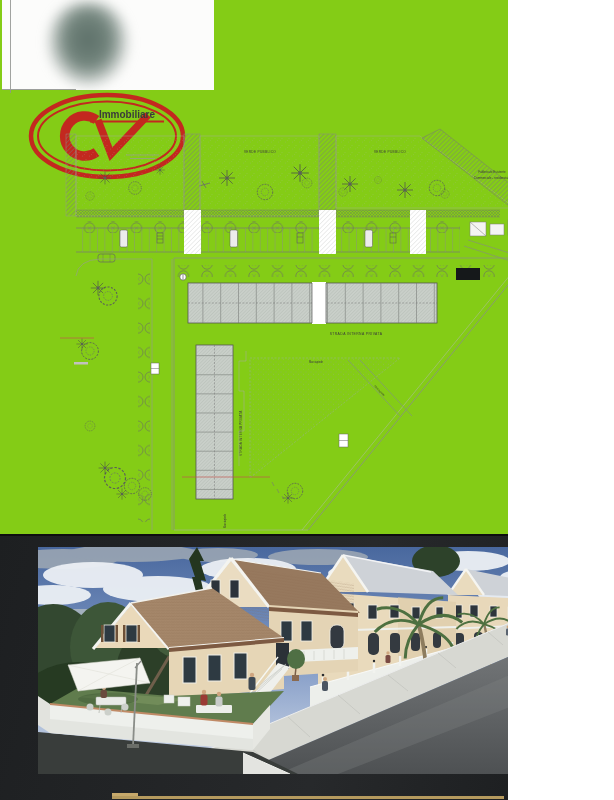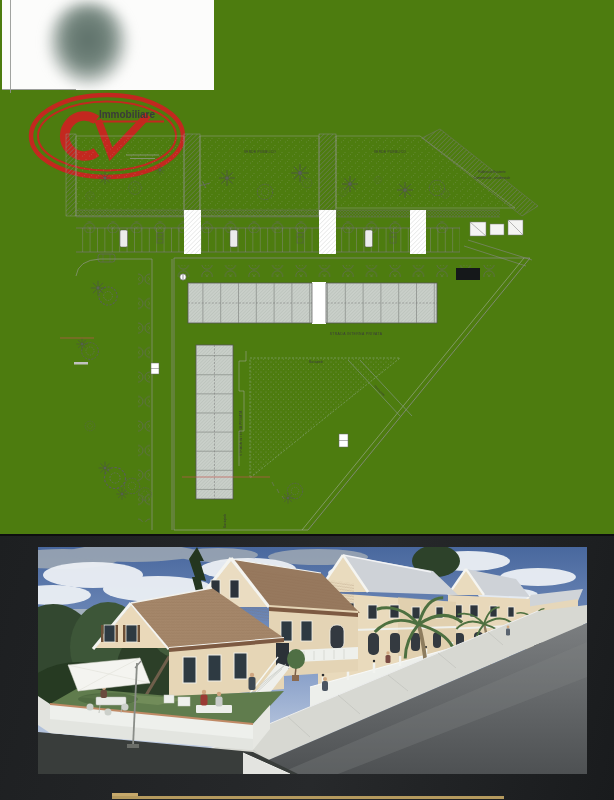--- a/index.html
+++ b/index.html
@@ -1,17 +1,17 @@
 <!DOCTYPE html>
 <html><head>
 <meta charset="utf-8">
 <style>
   html,body{margin:0;padding:0;}
   body{width:614px;height:800px;background:#fff;}
-  .page{position:relative;width:614px;height:800px;background:#4d7c0f;overflow:hidden;
+  .page{position:relative;width:508px;height:800px;background:#84cc16;overflow:hidden;
         font-family:"Liberation Sans",sans-serif;}
   .corner-card{position:absolute;left:2px;top:0;width:212px;height:90px;background:#fcfcfb;}
   .corner-card .edge-v{position:absolute;left:8px;top:0;width:1px;height:93px;background:#90938f;opacity:.85;}
   .corner-card .edge-h{position:absolute;left:0;top:89px;width:74px;height:1px;background:#9c9e9b;}
   .blob{position:absolute;left:46px;top:2px;width:80px;height:84px;border-radius:46% 46% 50% 50%;
         background:radial-gradient(ellipse at 50% 45%, #5c6f68 0%, #74867e 40%, rgba(150,160,155,.35) 68%, rgba(255,255,255,0) 100%);
         filter:blur(6px);}
   .logo{position:absolute;left:26px;top:92px;width:162px;height:88px;}
   .small-mark{position:absolute;left:198px;top:180px;width:14px;height:9px;}
   .siteplan{position:absolute;left:60px;top:126px;width:488px;height:406px;}

